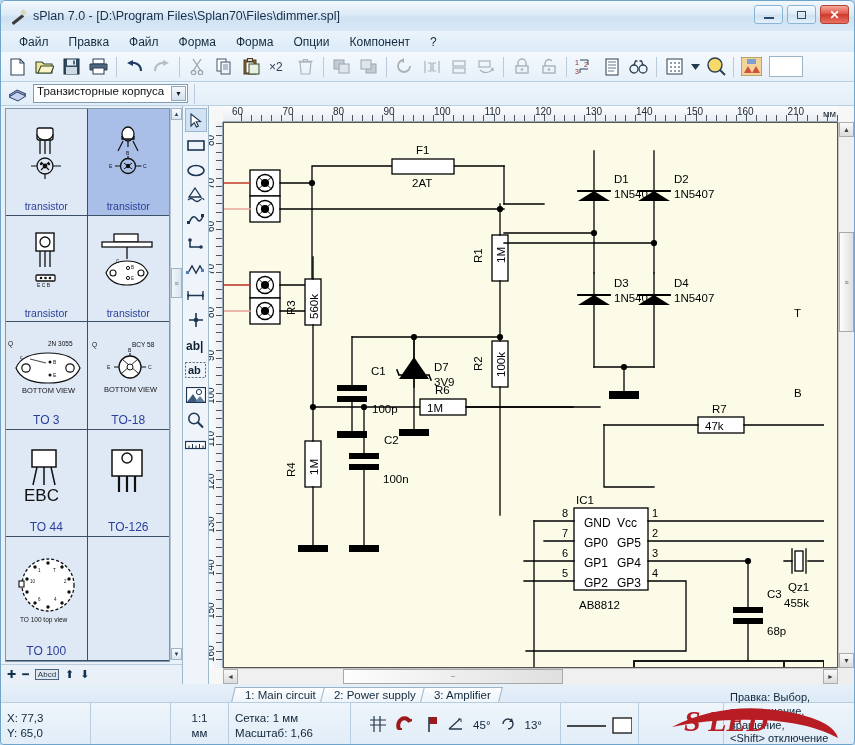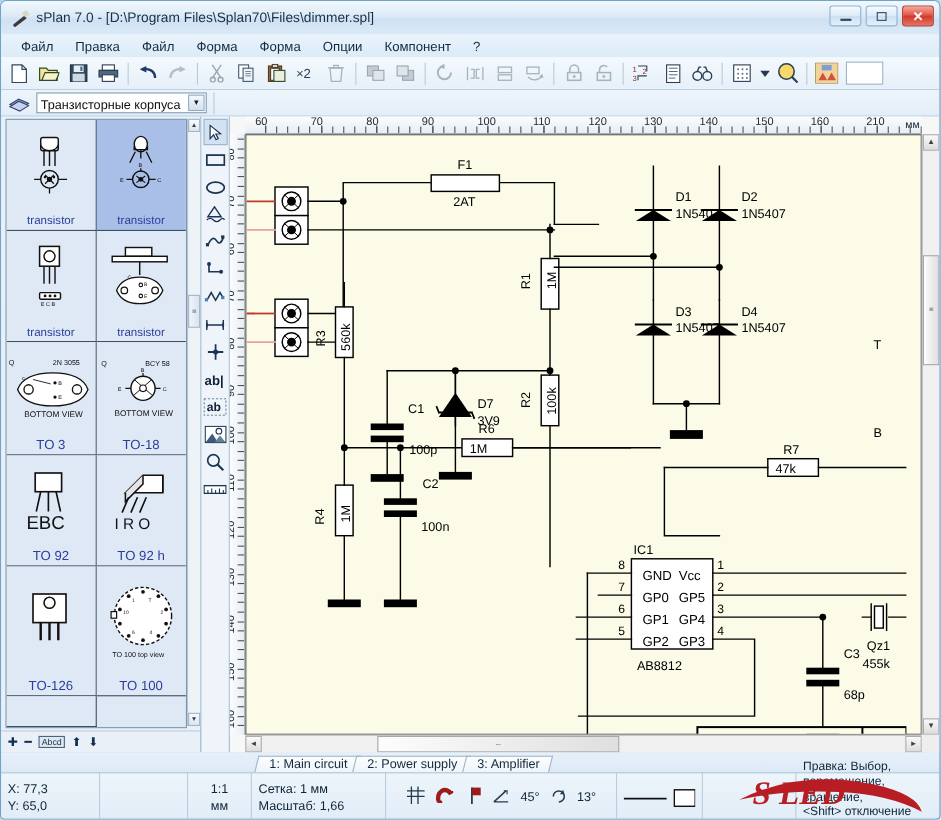--- a/index.html
+++ b/index.html
@@ -80,21 +80,21 @@
     width: 34px; height: 21px; border: 1px solid #9ab3c7; background: #fff; margin-left: 3px;
   }
   
   .libbar {
     height: 24px; display: flex; align-items: center; gap: 3px; padding-left: 4px;
     background: linear-gradient(180deg,#eef5fb 0%, #e2eef8 100%);
     border-bottom: 1px solid #b9cfe2;
   }
   .libcombo {
     width: 155px; height: 19px; border: 1px solid #7f9bb3; background: #fff;
-    display: flex; align-items: flex-end; font-size: 11.5px; color: #111;
+    display: flex; align-items: flex-start; font-size: 11.5px; color: #111;
     padding-left: 3px; position: relative;
   }
   .libcombo .arrow {
     position: absolute; right: 1px; top: 1px; width: 15px; height: 15px;
     background: linear-gradient(180deg,#f4f8fc,#d3e0ec);
     border: 1px solid #8ea8bd;
     display: flex; align-items: center; justify-content: center;
     font-size: 7px; color: #0b1b2a;
   }
   
@@ -595,35 +595,23 @@
         </div>
 
         <div class="libcell">
           <div class="glyph">
             <svg width="76" height="60">
               <rect x="24" y="4" width="24" height="17" fill="#fff" stroke="#111" stroke-width="1.5"></rect>
               <path d="M29 21 l-4 18 M36 21 v18 M43 21 l4 18" stroke="#111" stroke-width="1.5" fill="none"></path>
               <text x="16" y="55" font-size="17" fill="#111" font-family="Liberation Sans">EBC</text>
             </svg>
           </div>
-          <div class="clabel big">TO 92</div>
-        </div>
-
-        <div class="libcell">
-          <div class="glyph">
-            <svg width="76" height="60">
-              <path d="M24 22 l16 -16 h18 l0 16 z" fill="#fff" stroke="#111" stroke-width="1.4"></path>
-              <path d="M24 22 l0 8 l16 -16 l0 -8" fill="#e4e4e4" stroke="#111" stroke-width="1.4"></path>
-              <path d="M58 6 l0 16" stroke="#111" stroke-width="1.4"></path>
-              <path d="M27 26 l-6 14 M35 26 l-6 14 M43 26 l-6 14" stroke="#111" stroke-width="1.5" fill="none"></path>
-              <text x="14" y="55" font-size="14" fill="#111" font-family="Liberation Sans">I R O</text>
-            </svg>
-          </div>
-          <div class="clabel big">TO 92 h</div>
-        </div>
+          <div class="clabel big">TO 44</div>
+        </div>
+
 
         <div class="libcell">
           <div class="glyph">
             <svg width="76" height="58">
               <rect x="22" y="3" width="30" height="26" fill="#fff" stroke="#111" stroke-width="1.5"></rect>
               <circle cx="37" cy="11" r="5" fill="#fff" stroke="#111" stroke-width="1.4"></circle>
               <path d="M29 29 v16 M37 29 v16 M45 29 v16" stroke="#111" stroke-width="2.2"></path>
             </svg>
           </div>
           <div class="clabel big">TO-126</div>

